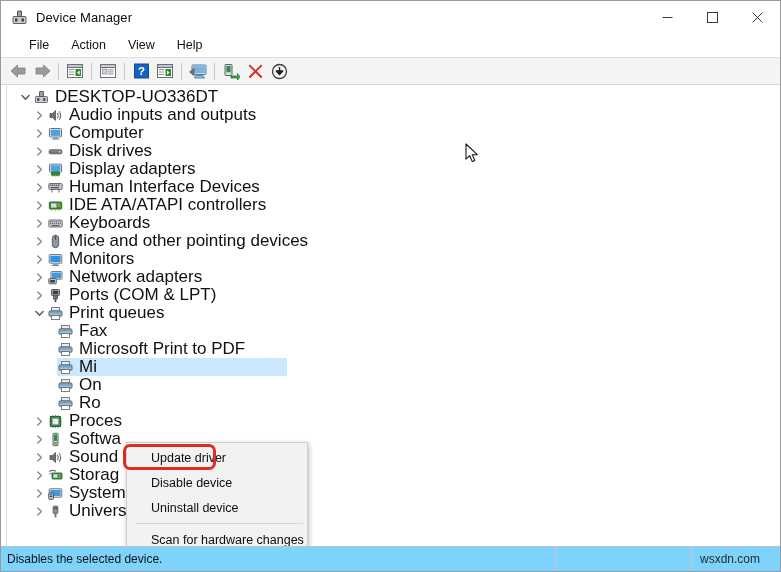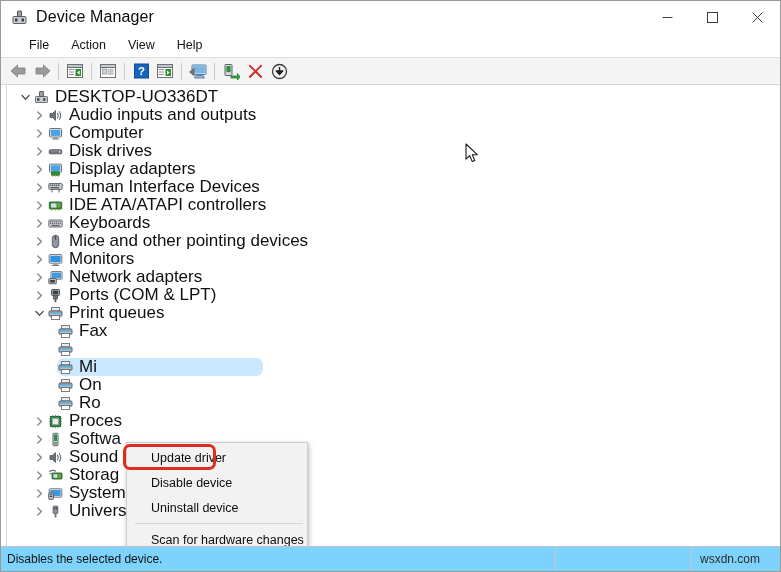--- a/index.html
+++ b/index.html
@@ -30,21 +30,21 @@
     align-items: center;
     position: relative;
   }
   #title-icon {
     margin-left: 9px;
     width: 18px; height: 18px;
     display: flex; align-items: center; justify-content: center;
   }
   #title-text {
     margin-left: 8px;
-    font-size: 16px;
+    font-size: 13px;
     color: #0d0d0d;
     letter-spacing: .1px;
   }
   #caption-buttons {
     position: absolute;
     right: 0; top: 0;
     height: 32px;
     display: flex;
   }
   .cap-btn {
@@ -643,25 +643,26 @@
       <div class="node lvl2">
         <span class="node-hit">
           <span class="ico">
             <svg width="15" height="15" viewBox="0 0 15 15">
               <rect x="3.4" y="1.6" width="8.2" height="3.4" fill="#e9ecef" stroke="#5d6268" stroke-width="0.8"></rect>
               <rect x="1" y="5" width="13" height="5.2" rx="1" fill="#b6bbc2" stroke="#4e5358" stroke-width="0.9"></rect>
               <rect x="2" y="6.1" width="11" height="1.5" fill="#4fb0e8"></rect>
               <rect x="3.4" y="9.6" width="8.2" height="3.8" fill="#ffffff" stroke="#5d6268" stroke-width="0.8"></rect>
             </svg>
           </span>
+          <span class="lbl">Microsoft Print to PDF</span>
         </span>
       </div>
 
       <div class="node lvl2 sel">
-        <span class="node-hit" style="width:206px;border-radius:7px;">
+        <span class="node-hit" style="width:230px;">
           <span class="ico">
             <svg width="15" height="15" viewBox="0 0 15 15">
               <rect x="3.4" y="1.6" width="8.2" height="3.4" fill="#e9ecef" stroke="#5d6268" stroke-width="0.8"></rect>
               <rect x="1" y="5" width="13" height="5.2" rx="1" fill="#b6bbc2" stroke="#4e5358" stroke-width="0.9"></rect>
               <rect x="2" y="6.1" width="11" height="1.5" fill="#4fb0e8"></rect>
               <rect x="3.4" y="9.6" width="8.2" height="3.8" fill="#ffffff" stroke="#5d6268" stroke-width="0.8"></rect>
             </svg>
           </span>
           <span class="lbl">Mi</span>
         </span>

